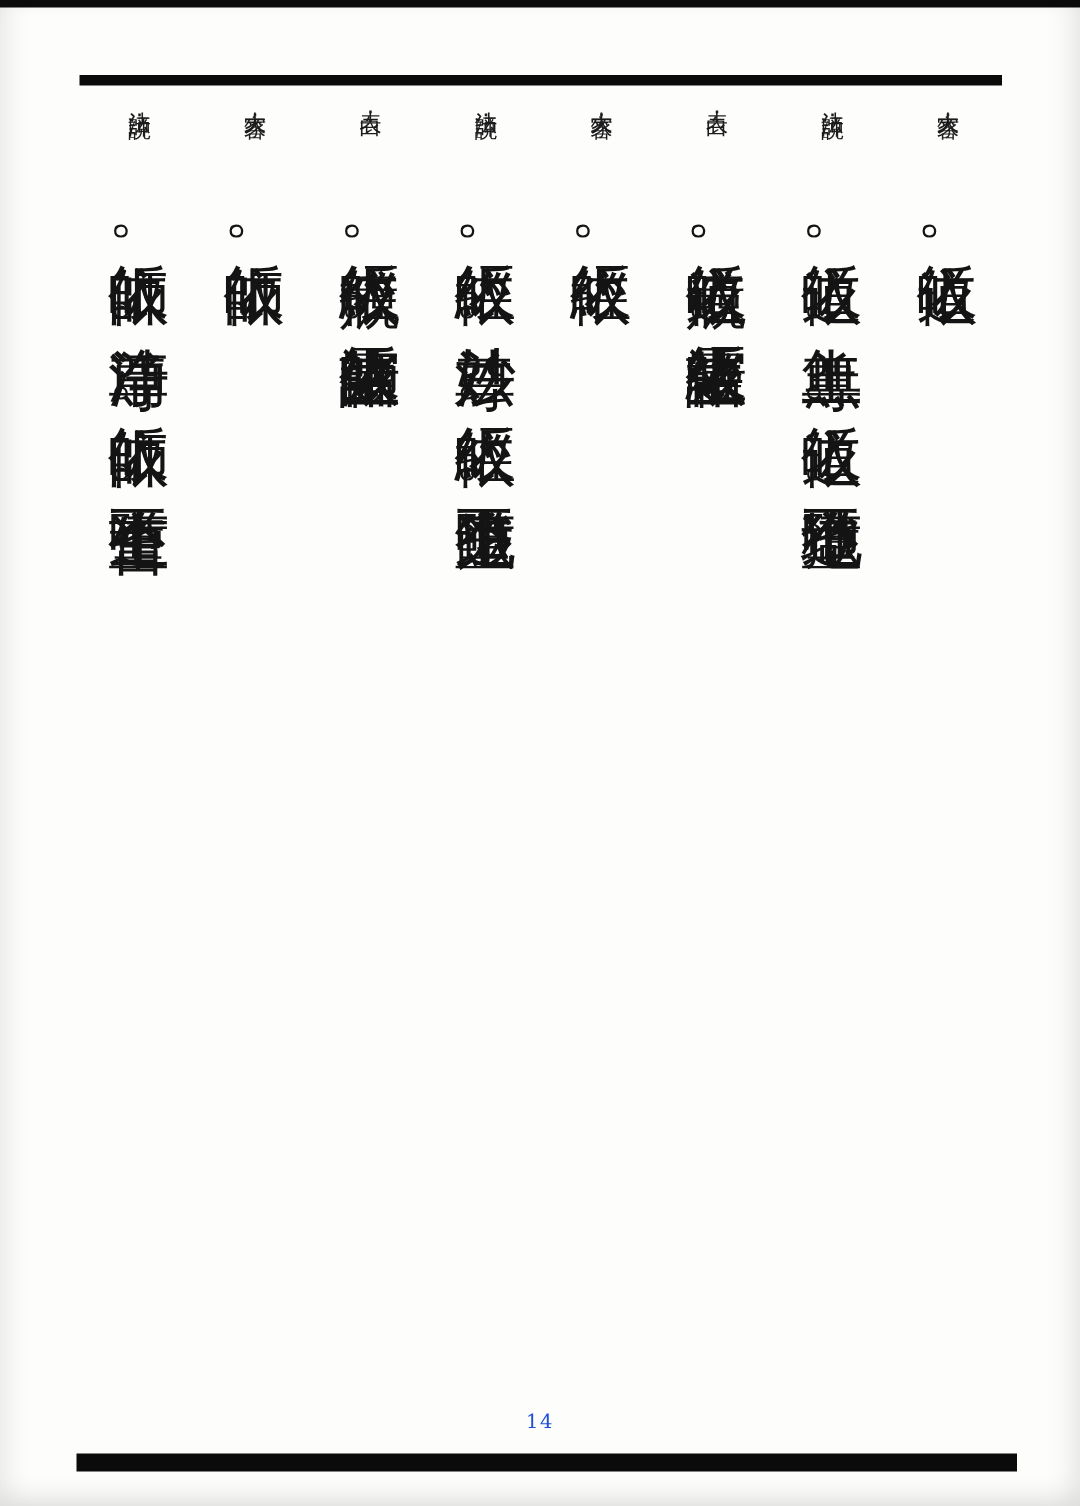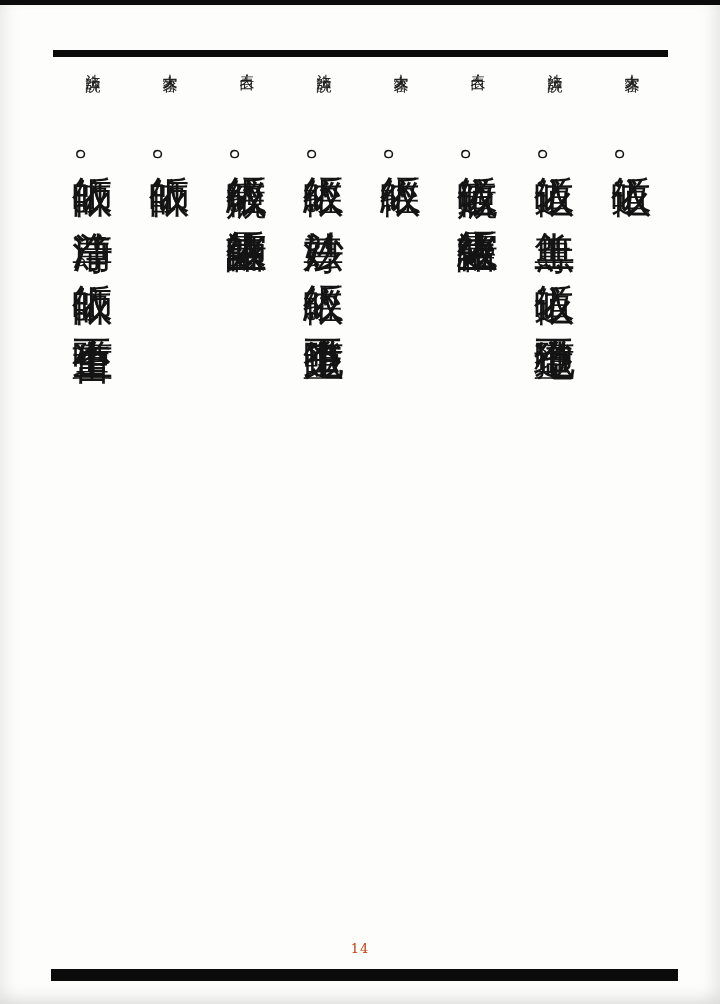--- a/index.html
+++ b/index.html
@@ -75,21 +75,21 @@
   .phrase:not(:first-child) {
     margin-inline-start: 13px;  
   }
   .page-number {
     position: absolute;
     top: 941px; left: 0;
     width: 720px;
     text-align: center;
     font-size: 13px;
     letter-spacing: 1px;
-    color: #c2410c;
+    color: #1d4ed8;
   }
 </style>
 </head>
 <body>
 
 <div class="page">
 
   <div class="bar-top-thin"></div>
   <div class="bar-top-thick"></div>
 

